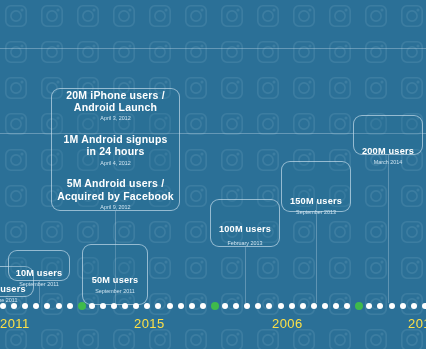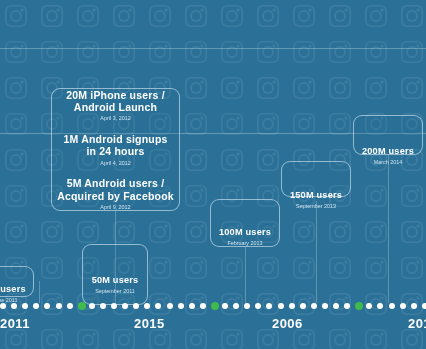--- a/index.html
+++ b/index.html
@@ -83,22 +83,22 @@
   #box-2012 .ttl { font-size: 10.5px; }
   #box-2012 .dt  { font-size: 5.4px; }
 
   
   .box.small .ttl { font-size: 9.2px; margin-top: 24px; }
   .box.small .dt  { font-size: 5.4px; }
 
   #box-june2011 { left: -24px; top: 266px; width: 58px; height: 31px; border-radius: 9px; }
   #box-10m      { left: 8px;   top: 250px; width: 62px; height: 31px; }
   #box-50m      { left: 82px;  top: 244px; width: 66px; height: 61px; justify-content: flex-start; padding-top: 6px;}
-  #box-100m     { left: 210px; top: 199px; width: 70px; height: 48px; justify-content: flex-end; padding-top: 6px;}
-  #box-150m     { left: 281px; top: 161px; width: 70px; height: 36px; justify-content: flex-start; padding-top: 4px;}
+  #box-100m     { left: 210px; top: 199px; width: 70px; height: 48px; justify-content: space-between; }
+  #box-150m     { left: 281px; top: 161px; width: 70px; height: 51px; justify-content: flex-start; padding-top: 10px;}
   #box-200m     { left: 353px; top: 115px; width: 70px; height: 40px; justify-content: flex-start; padding-top: 6px;}
 
   
   #axis {
     position: absolute;
     left: 0;
     top: 303px;
     width: 426px;
     height: 12px;
     z-index: 4;
@@ -124,22 +124,22 @@
     left: 0;
     top: 316px;
     width: 426px;
     height: 22px;
     z-index: 4;
   }
   .year {
     position: absolute;
     top: 0;
     font-size: 13px;
-    font-weight: bold;
-    color: #ffffff;
+    font-weight: normal;
+    color: #fde047;
     letter-spacing: 0.4px;
     white-space: nowrap;
   }
 </style>
 </head>
 <body>
 
 <div id="stage">
 
   <div id="pattern">
@@ -184,20 +184,24 @@
 Acquired by Facebook</div>
       <div class="dt">April 9, 2012</div>
     </div>
   </div>
 
   <div class="box small" id="box-june2011">
     <div class="ttl">5M users</div>
     <div class="dt">June 2011</div>
   </div>
 
+  <div class="box small" id="box-10m">
+    <div class="ttl">10M users</div>
+    <div class="dt">September 2011</div>
+  </div>
 
   <div class="box small" id="box-50m">
     <div class="ttl">50M users</div>
     <div class="dt">September 2011</div>
   </div>
 
   <div class="box small" id="box-100m">
     <div class="ttl">100M users</div>
     <div class="dt">February 2013</div>
   </div>

